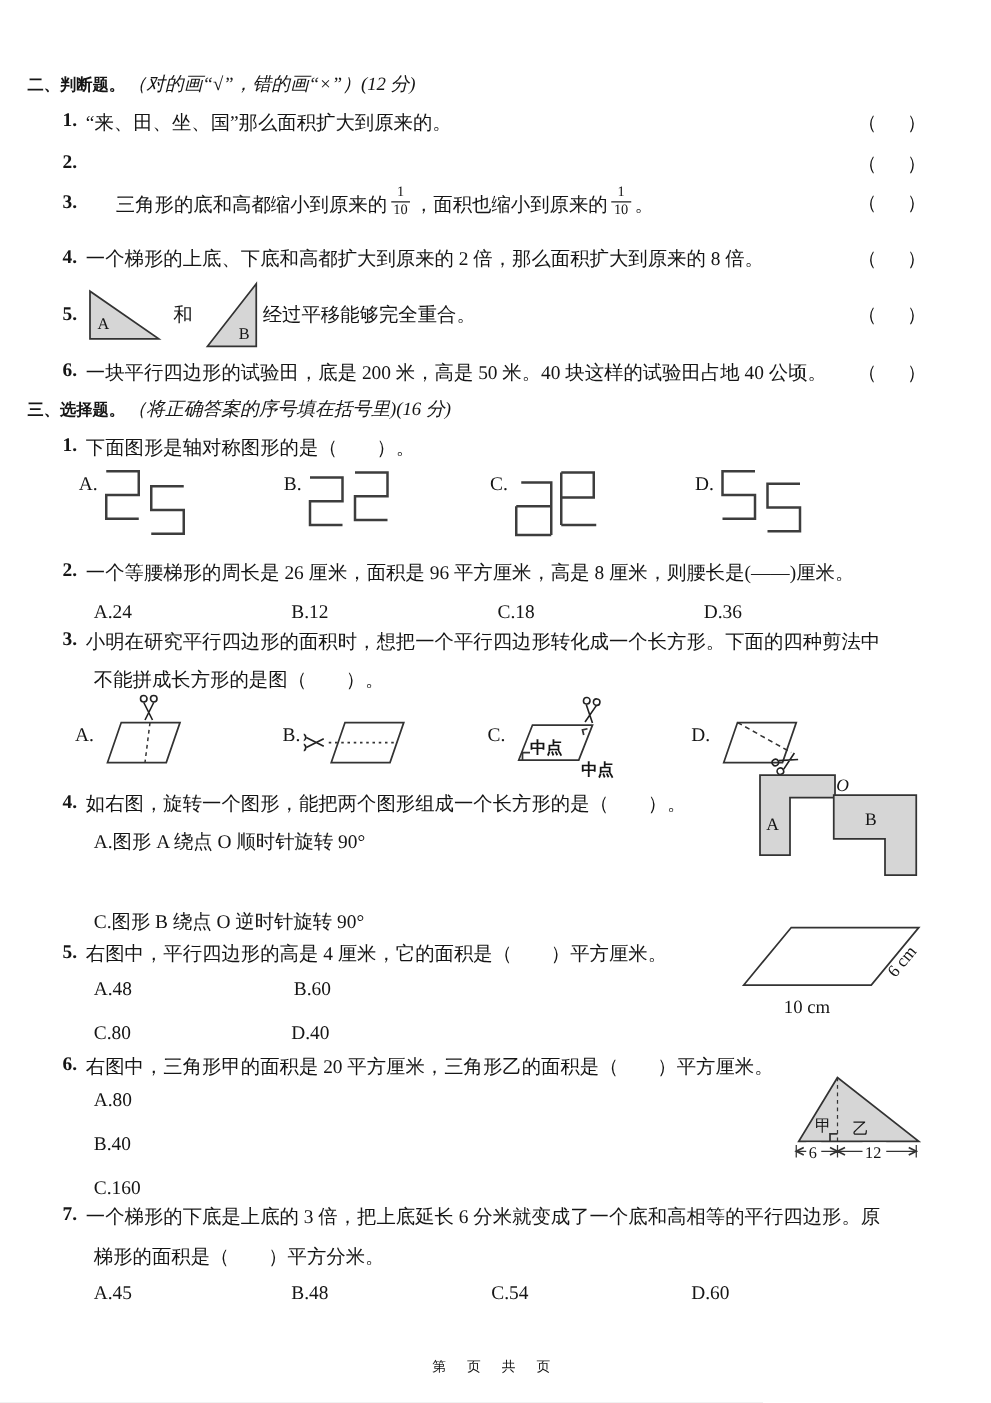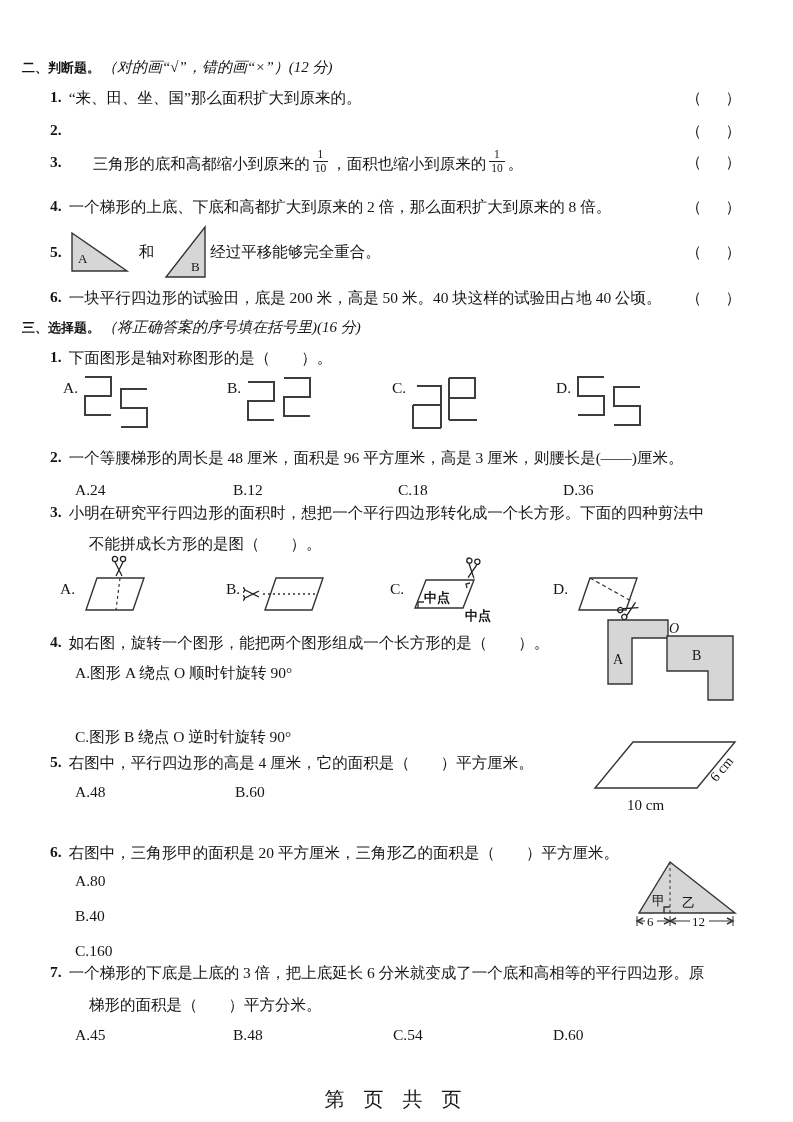--- a/index.html
+++ b/index.html
@@ -12,35 +12,35 @@
   .hdr{position:absolute;left:22px;white-space:nowrap;}
   .hdr b{font-weight:bold;font-size:13px;font-family:Liberation Mono, monospace;}
   .hdr .note{font-style:italic;font-size:15px;margin-left:2px;}
   .titem{position:absolute;left:50px;right:52px;display:flex;align-items:flex-start;}
   .titem.center{align-items:center;}
   .qnum{font-weight:bold;margin-right:7px;white-space:nowrap;}
   .qtext{white-space:nowrap;}
   .flexline{display:flex;align-items:flex-end;white-space:nowrap;margin-left:24px;}
   .bracket{margin-left:auto;white-space:nowrap;display:inline-flex;gap:24px;padding-left:10px;}
   .qline{position:absolute;left:50px;display:flex;align-items:flex-start;white-space:nowrap;}
-  .qline2{position:absolute;left:89px;white-space:nowrap;font-family:Liberation Mono, monospace;}
+  .qline2{position:absolute;left:75px;white-space:nowrap;font-family:Liberation Mono, monospace;}
   .optrow{position:absolute;left:75px;right:30px;height:22px;}
   .optrow span{position:absolute;top:0;white-space:nowrap;}
   .optcol{position:absolute;left:75px;white-space:nowrap;text-align:center;}
   .frac{display:inline-flex;flex-direction:column;align-items:center;font-size:11.5px;
         line-height:1.05;vertical-align:middle;margin:0 3px;transform:translateY(-1px);}
   .frac .den{border-top:1px solid #222;padding:0 2px;}
   .figgroup{position:absolute;display:flex;align-items:flex-start;}
   .figlabel{white-space:nowrap;margin-right:3px;}
   .digit-stroke{stroke:#3d3d3d;stroke-width:2;fill:none;}
   .fig-stroke{stroke:#333;stroke-width:1.4;fill:none;}
   .fig-fill{fill:#d6d6d6;stroke:#333;stroke-width:1.4;}
   .scissor{stroke:#222;stroke-width:1.3;fill:none;}
   svg text{font-family:"Liberation Serif","DejaVu Serif",serif;fill:#151515;}
-  .footer{position:absolute;left:0;right:0;text-align:center;letter-spacing:7px;font-size:20px;}
+  .footer{position:absolute;left:0;right:0;text-align:center;letter-spacing:7px;font-size:11px;}
 </style>
 </head>
 <body>
 
 <div class="sheet">
 
   <div class="hdr" style="top:58px">
     <b>二、判断题。</b><span class="note">（对的画“√”，错的画“×”）(12 分)</span>
   </div>
 
@@ -151,21 +151,21 @@
   <div class="figgroup" style="top:374px;left:556px">
     <span class="figlabel" style="padding-top:5px">D.</span>
     <svg width="72" height="62">
       <polyline class="digit-stroke" points="30,3 4,3 4,22 30,22 30,41 4,41"></polyline>
       <polyline class="digit-stroke" points="66,13 40,13 40,32 66,32 66,51 40,51"></polyline>
     </svg>
   </div>
 
   <div class="qline" style="top:448px">
     <b class="qnum">2.</b>
-    <span>一个等腰梯形的周长是 48 厘米，面积是 96 平方厘米，高是 3 厘米，则腰长是(——)厘米。</span>
+    <span>一个等腰梯形的周长是 26 厘米，面积是 96 平方厘米，高是 8 厘米，则腰长是(——)厘米。</span>
   </div>
   <div class="optrow" style="top:481px">
     <span style="left:0">A.24</span>
     <span style="left:158px">B.12</span>
     <span style="left:323px">C.18</span>
     <span style="left:488px">D.36</span>
   </div>
 
   <div class="qline" style="top:503px">
     <b class="qnum">3.</b>
@@ -240,20 +240,24 @@
     <text x="69" y="19" font-size="14" font-style="italic">O</text>
   </svg>
 
   <div class="qline" style="top:753px">
     <b class="qnum">5.</b>
     <span>右图中，平行四边形的高是 4 厘米，它的面积是（　　）平方厘米。</span>
   </div>
   <div class="optrow" style="top:783px">
     <span style="left:0">A.48</span>
     <span style="left:160px">B.60</span>
+  </div>
+  <div class="optrow" style="top:818px">
+    <span style="left:0">C.80</span>
+    <span style="left:158px">D.40</span>
   </div>
 
   <svg class="abs" style="top:736px;left:585px" width="200" height="92">
     <polygon points="10,52 112,52 150,6 48,6" class="fig-stroke" stroke-width="1.6"></polygon>
     <text x="42" y="74" font-size="15">10 cm</text>
     <text transform="translate(140,36) rotate(-50)" text-anchor="middle" font-size="14">6 cm</text>
   </svg>
 
   <div class="qline" style="top:843px">
     <b class="qnum">6.</b>

